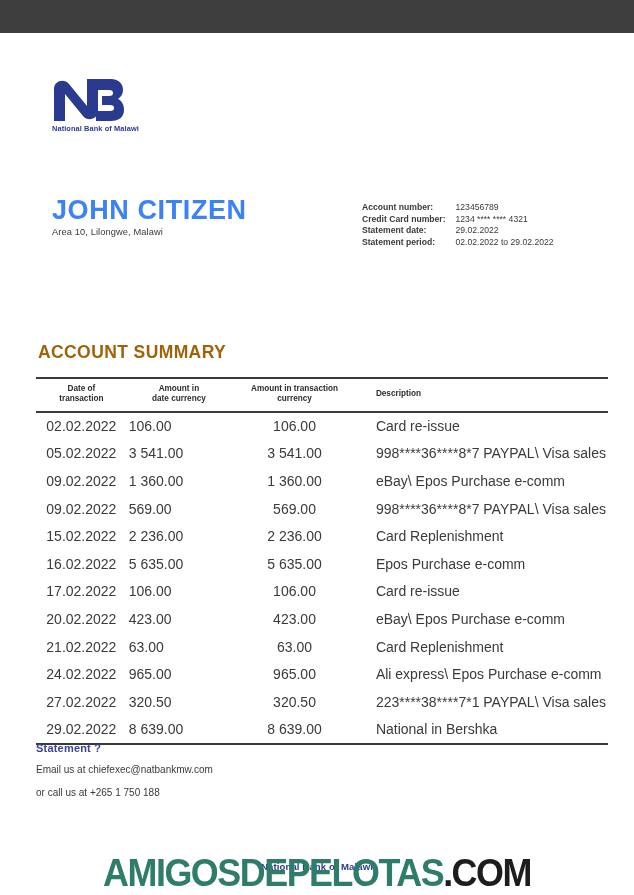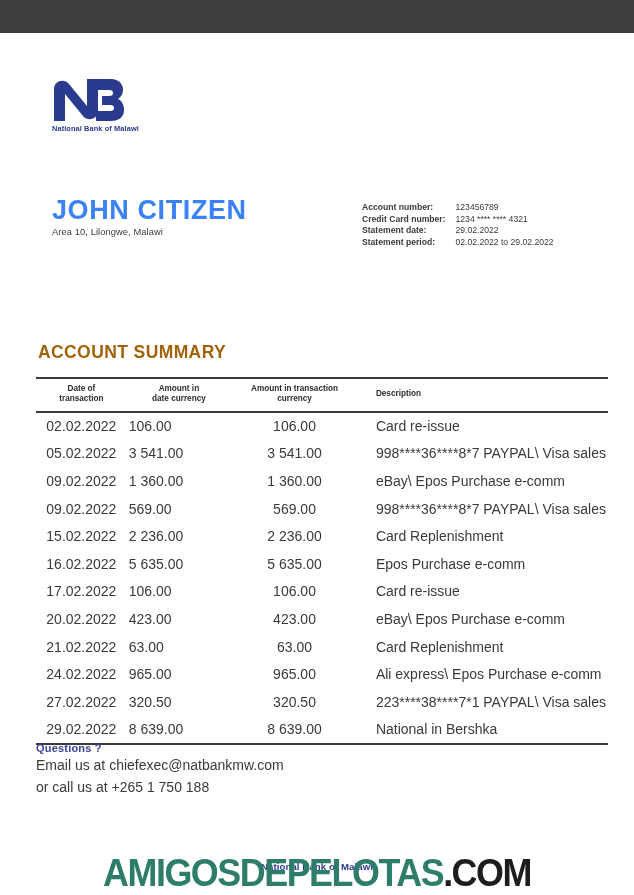--- a/index.html
+++ b/index.html
@@ -153,24 +153,24 @@
     top: 709px;
     width: 330px;
   }
   .questions-title {
     font-size: 11px;
     font-weight: bold;
     color: #3b4499;
     letter-spacing: .2px;
   }
   .questions-line {
-    font-size: 14px;
+    font-size: 10px;
     color: #3a3a3a;
     line-height: 1.42;
-    margin-top: 2px;
+    margin-top: 9px;
   }
 
   
   .bank-footer {
     position: absolute;
     left: 0;
     top: 828px;
     width: 634px;
     text-align: center;
   }
@@ -344,21 +344,21 @@
           <tr>
             <td class="col-date">29.02.2022</td>
             <td class="col-card">8 639.00</td>
             <td class="col-txn">8 639.00</td>
             <td class="col-desc">National in Bershka</td>
           </tr>
         </tbody>
     </table>
 
     <div class="questions">
-      <div class="questions-title">Questions ?</div>
+      <div class="questions-title">Statement ?</div>
       <div class="questions-line">Email us at chiefexec@natbankmw.com</div>
       <div class="questions-line">or call us at +265 1 750 188</div>
     </div>
 
     <div class="bank-footer">
       <div class="bank-footer-name">National Bank of Malawi</div>
     </div>
 
     <div class="watermark">
       <span class="wm-name">AMIGOSDEPELOTAS</span><span class="wm-tld">.COM</span>

